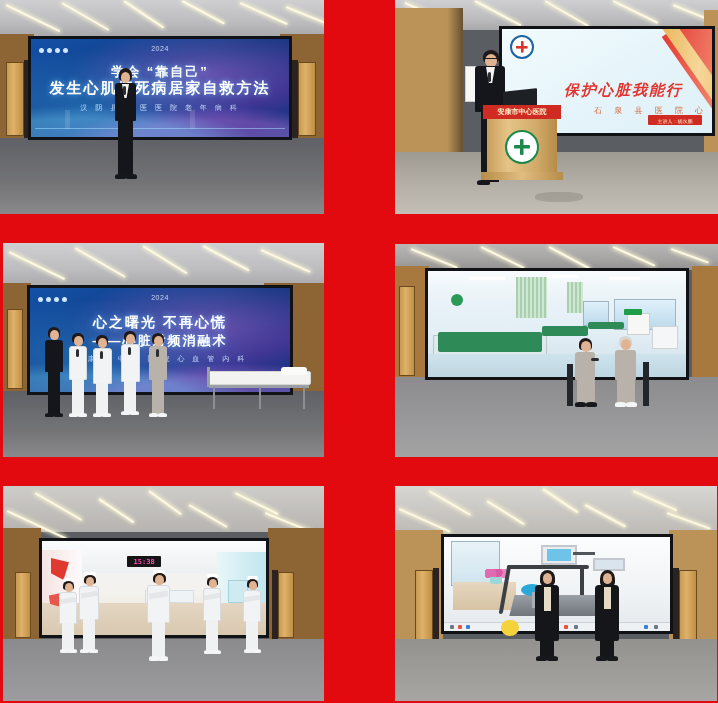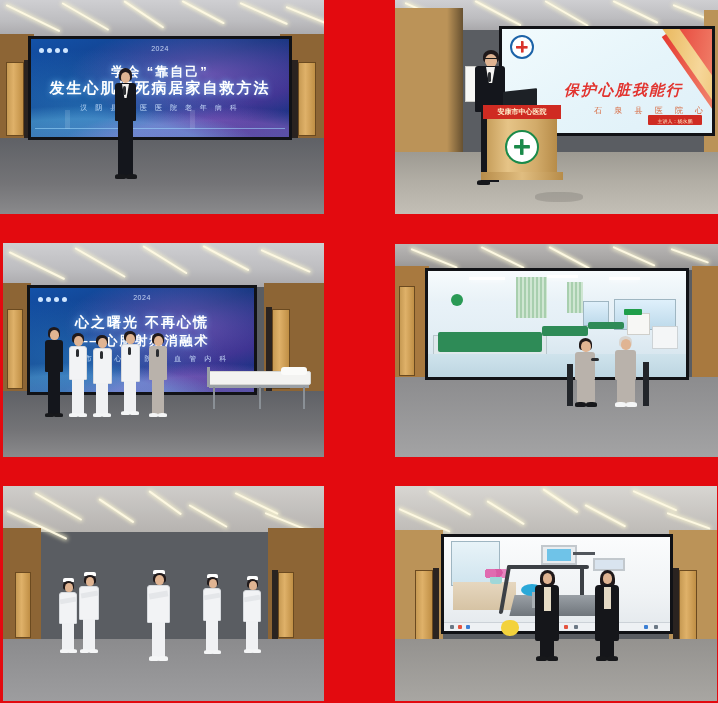--- a/index.html
+++ b/index.html
@@ -384,21 +384,21 @@
     <div class="ceiling-strip" style="left:258px; top:6px; width:54px; transform:rotate(24deg);"></div>
 
     <div class="wall-wood dark" style="left:0; top:40px; width:28px; height:112px;"></div>
     <div class="door" style="left:4px; top:66px; width:16px; height:80px;"></div>
     <div class="wall-wood dark" style="right:0; top:40px; width:60px; height:112px;"></div>
     <div class="door" style="right:34px; top:66px; width:18px; height:80px;"></div>
     <div class="door-dark" style="right:52px; top:64px; width:6px; height:84px;"></div>
 
     <div class="floor cool" style="height:66px;"></div>
 
-    <div class="screen" style="left:24px; top:42px; width:230px; height:110px;">
+    <div class="screen" style="left:24px; top:42px; width:266px; height:110px;">
       <div class="screen-blue"></div>
       <div class="dots" style="left:8px; top:9px;">
         <i></i>
           <i></i>
           <i></i>
           <i></i>
       </div>
       <div class="brandmark" style="left:50%; top:6px; transform:translateX(-50%); font-size:7px;">2024</div>
       <div class="scr-title" style="top:26px; font-size:14px;">心之曙光   不再心慌</div>
       <div class="scr-title" style="top:44px; font-size:13px;">——心脏射频消融术</div>
@@ -542,20 +542,35 @@
     <div class="ceiling-strip" style="left:262px; top:26px; width:50px; transform:rotate(22deg);"></div>
 
     <div class="wall-wood dark" style="left:0; top:42px; width:38px; height:112px;"></div>
     <div class="door" style="left:12px; top:86px; width:16px; height:66px;"></div>
     <div class="wall-wood dark" style="right:0; top:42px; width:56px; height:112px;"></div>
     <div class="door" style="right:30px; top:86px; width:16px; height:66px;"></div>
     <div class="door-dark" style="right:46px; top:84px; width:6px; height:70px;"></div>
 
     <div class="floor" style="height:62px; background:linear-gradient(180deg,#8b8b8d,#9d9d9f);"></div>
 
+    <div class="screen" style="left:36px; top:52px; width:230px; height:100px;">
+      <div class="corridor">
+        <div class="corr-ceiling"></div>
+        <div class="corr-wall-left"></div>
+        <div class="corr-wall-right"></div>
+        <div class="corr-floor"></div>
+        <div style="position:absolute;left:4%;top:18%;width:18px;height:22px;background:#e0392f;clip-path:polygon(0 0,100% 20%,70% 100%,0 70%);"></div>
+        <div style="position:absolute;left:3%;bottom:30%;width:14px;height:14px;background:#e6564a;clip-path:polygon(0 20%,100% 0,80% 100%,10% 80%);"></div>
+        <div class="led-clock" style="left:38%; top:16%; width:34px; height:11px;">
+          <span style="font-size:7px;">15:38</span>
+        </div>
+        <div style="position:absolute;left:46%;top:52%;width:22%;height:14%;background:#eef3f5;border:1px solid #d4dde1;box-sizing:border-box;"></div>
+        <div style="position:absolute;right:8%;top:42%;width:9%;height:24%;background:#cfeaf1;border:1px solid #a9cfd9;box-sizing:border-box;"></div>
+      </div>
+    </div>
 
     <div class="person" style="left:52px; top:92px; width:26px; height:78px;">
       <div class="nurse-cap" style="left:8px; top:0; width:11px; height:4px;"></div>
       <div class="hair" style="left:8px; top:3px; width:11px; height:9px;"></div>
       <div class="head" style="left:10px; top:5px; width:8px; height:9px;"></div>
       <div class="torso coat" style="left:4px; top:14px; width:18px; height:32px;"></div>
       <div style="position:absolute;left:5px;top:20px;width:16px;height:5px;background:#e4e6e9;transform:rotate(-10deg);"></div>
       <div class="legs white" style="left:7px; top:45px; width:12px; height:28px;"></div>
       <div class="shoe white" style="left:5px; top:71px; width:9px; height:4px;"></div>
       <div class="shoe white" style="left:13px; top:71px; width:9px; height:4px;"></div>

